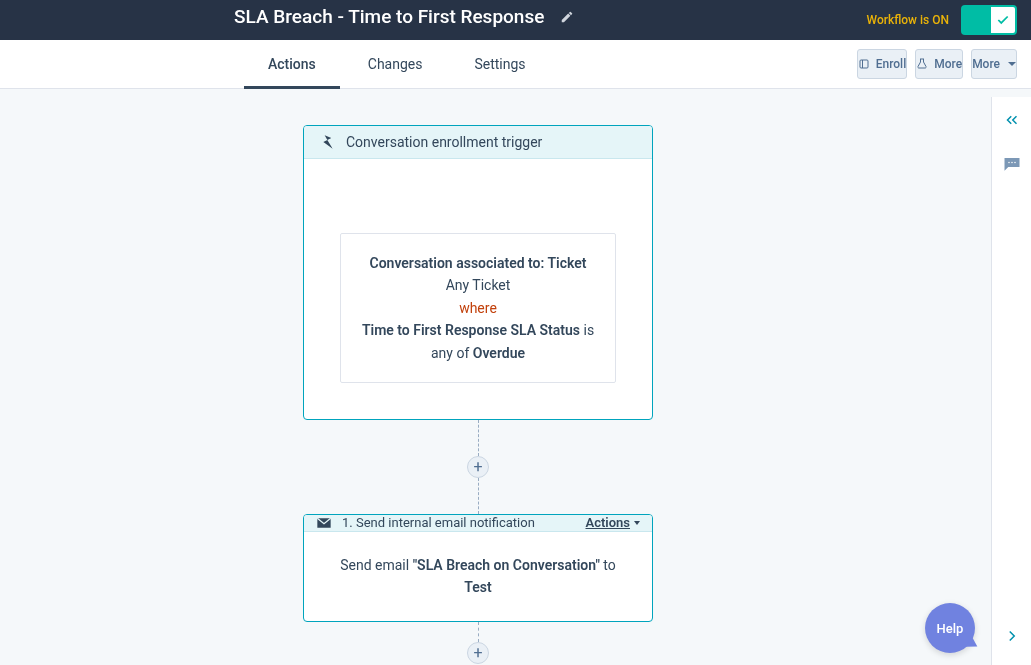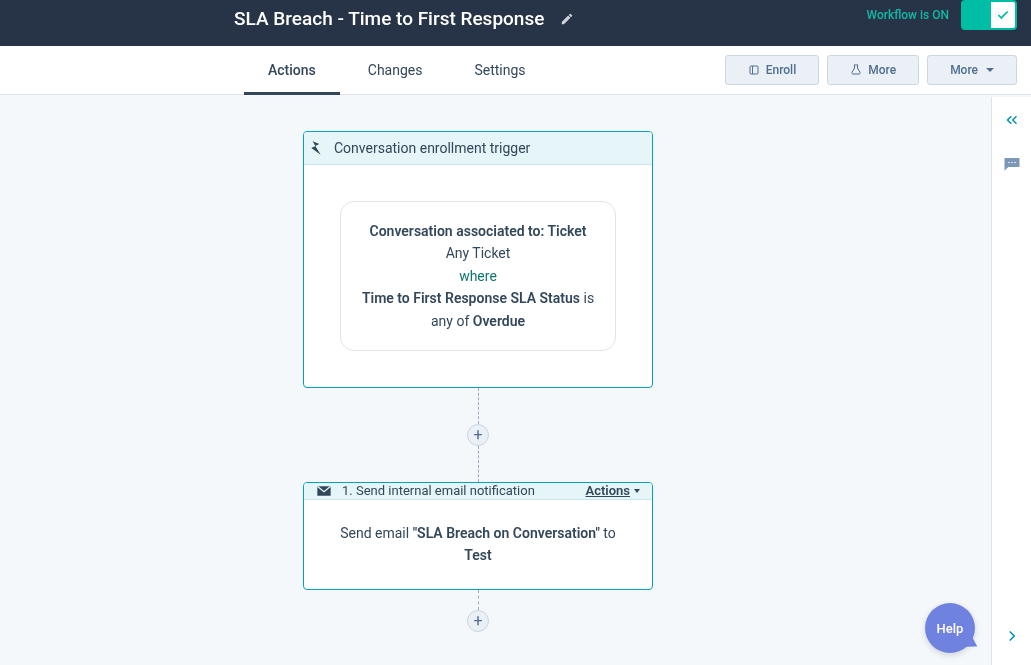--- a/index.html
+++ b/index.html
@@ -9,25 +9,25 @@
     color: #33475b;
     width: 1031px;
     height: 665px;
     overflow: hidden;
     position: relative;
   }
 
   
   .topbar {
     width: 100%;
-    height: 46px;
+    height: 40px;
     background: #273346;
     display: flex;
-    align-items: flex-end;
-    padding: 16px 14px;
+    align-items: flex-start;
+    padding: 5px 14px;
     position: relative;
   }
   .topbar-title {
     color: #fff;
     font-size: 19px;
     font-weight: 500;
     display: flex;
     align-items: center;
     margin-left: 220px;
   }
@@ -38,21 +38,21 @@
     fill: #d0d5dd;
     cursor: pointer;
   }
   .topbar-right {
     margin-left: auto;
     display: flex;
     align-items: center;
     gap: 12px;
   }
   .workflow-on {
-    color: #14b8a6;
+    color: #eab308;
     font-size: 12px;
     font-weight: 500;
   }
   .toggle-wrap {
     display: flex;
     border-radius: 4px;
     overflow: visible;
   }
   .toggle-half {
     width: 28px;
@@ -111,21 +111,21 @@
     background: #33475b;
   }
   .tabs-actions {
     margin-left: auto;
     display: flex;
     align-items: center;
     gap: 8px;
   }
   .btn {
     height: 30px;
-    padding: 0 22px;
+    padding: 0 0;
     background: #eaf0f6;
     border: 1px solid #cbd6e2;
     border-radius: 3px;
     font-size: 12px;
     font-weight: 500;
     color: #506e91;
     display: flex;
     align-items: center;
     gap: 6px;
     cursor: pointer;
@@ -159,45 +159,46 @@
   .card {
     width: 100%;
     border: 1px solid #00a4bd;
     border-radius: 4px;
     background: #fff;
     overflow: hidden;
   }
   .card-header {
     background: #e5f5f8;
     border-bottom: 1px solid #c9e7ee;
-    padding: 8px 4px;
+    padding: 8px 16px;
     display: flex;
     align-items: center;
     gap: 10px;
     font-size: 14px;
     color: #33475b;
   }
   .card-header .hdr-left { display: flex; align-items: center; gap: 10px; }
   .card-header svg { fill: #33475b; }
   .card-body {
     padding: 36px;
     display: flex;
     justify-content: center;
     text-align: center;
   }
   .inner-box {
     border: 1px solid #dfe3eb;
-    border-radius: 14px;
+    border-radius: 2px;
     padding: 18px 20px;
     font-size: 14px;
     line-height: 1.6;
     color: #33475b;
     width: 100%;
-  }
-  .inner-box .where { color: #0f766e; }
+    margin-top: 38px;
+  }
+  .inner-box .where { color: #c2410c; }
   .inner-box b { font-weight: 600; }
 
   .connector {
     width: 1px;
     height: 36px;
     border-left: 1px dashed #99acc2;
   }
   .connector.short { height: 20px; }
   .plus-btn {
     width: 22px;

